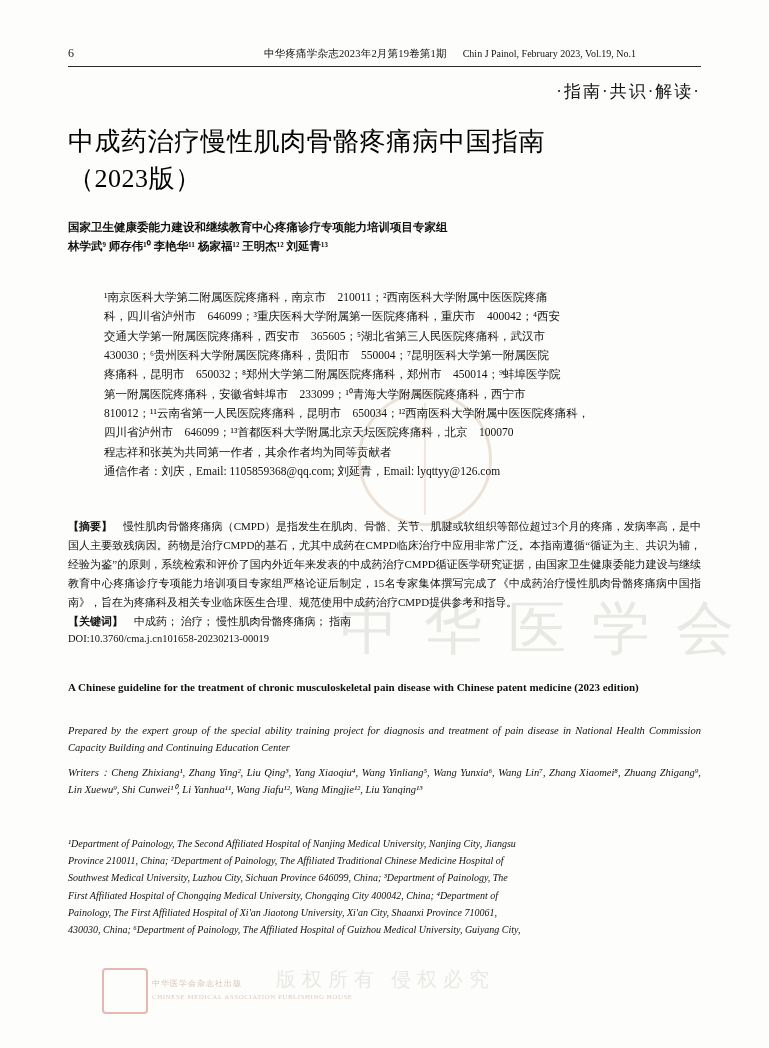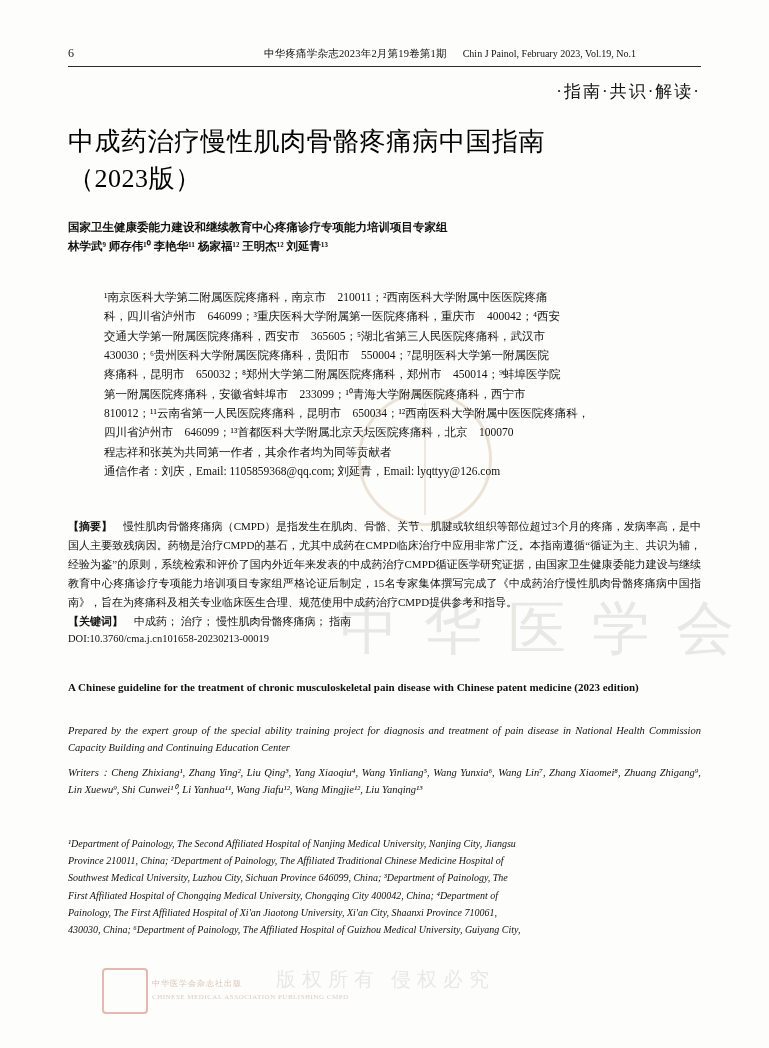--- a/index.html
+++ b/index.html
@@ -247,21 +247,21 @@
 </head>
 <body>
 
 <div class="page">
 
   <div class="watermark">
     <div class="wm-circle"></div>
     <div class="wm-text">中华医学会</div>
     <div class="wm-stamp"></div>
     <div class="wm-stamp-label">中华医学会杂志社出版</div>
-    <div class="wm-stamp-label2">CHINESE MEDICAL ASSOCIATION PUBLISHING CMPD</div>
+    <div class="wm-stamp-label2">CHINESE MEDICAL ASSOCIATION PUBLISHING HOUSE</div>
     <div class="wm-bottom-cn">版权所有 侵权必究</div>
   </div>
 
   <div class="running-head">
     <span class="folio">6</span>
     <span class="rh-cn">中华疼痛学杂志2023年2月第19卷第1期</span>
     <span class="rh-en">Chin J Painol, February 2023, Vol.19, No.1</span>
   </div>
   <div class="rule"></div>
 

